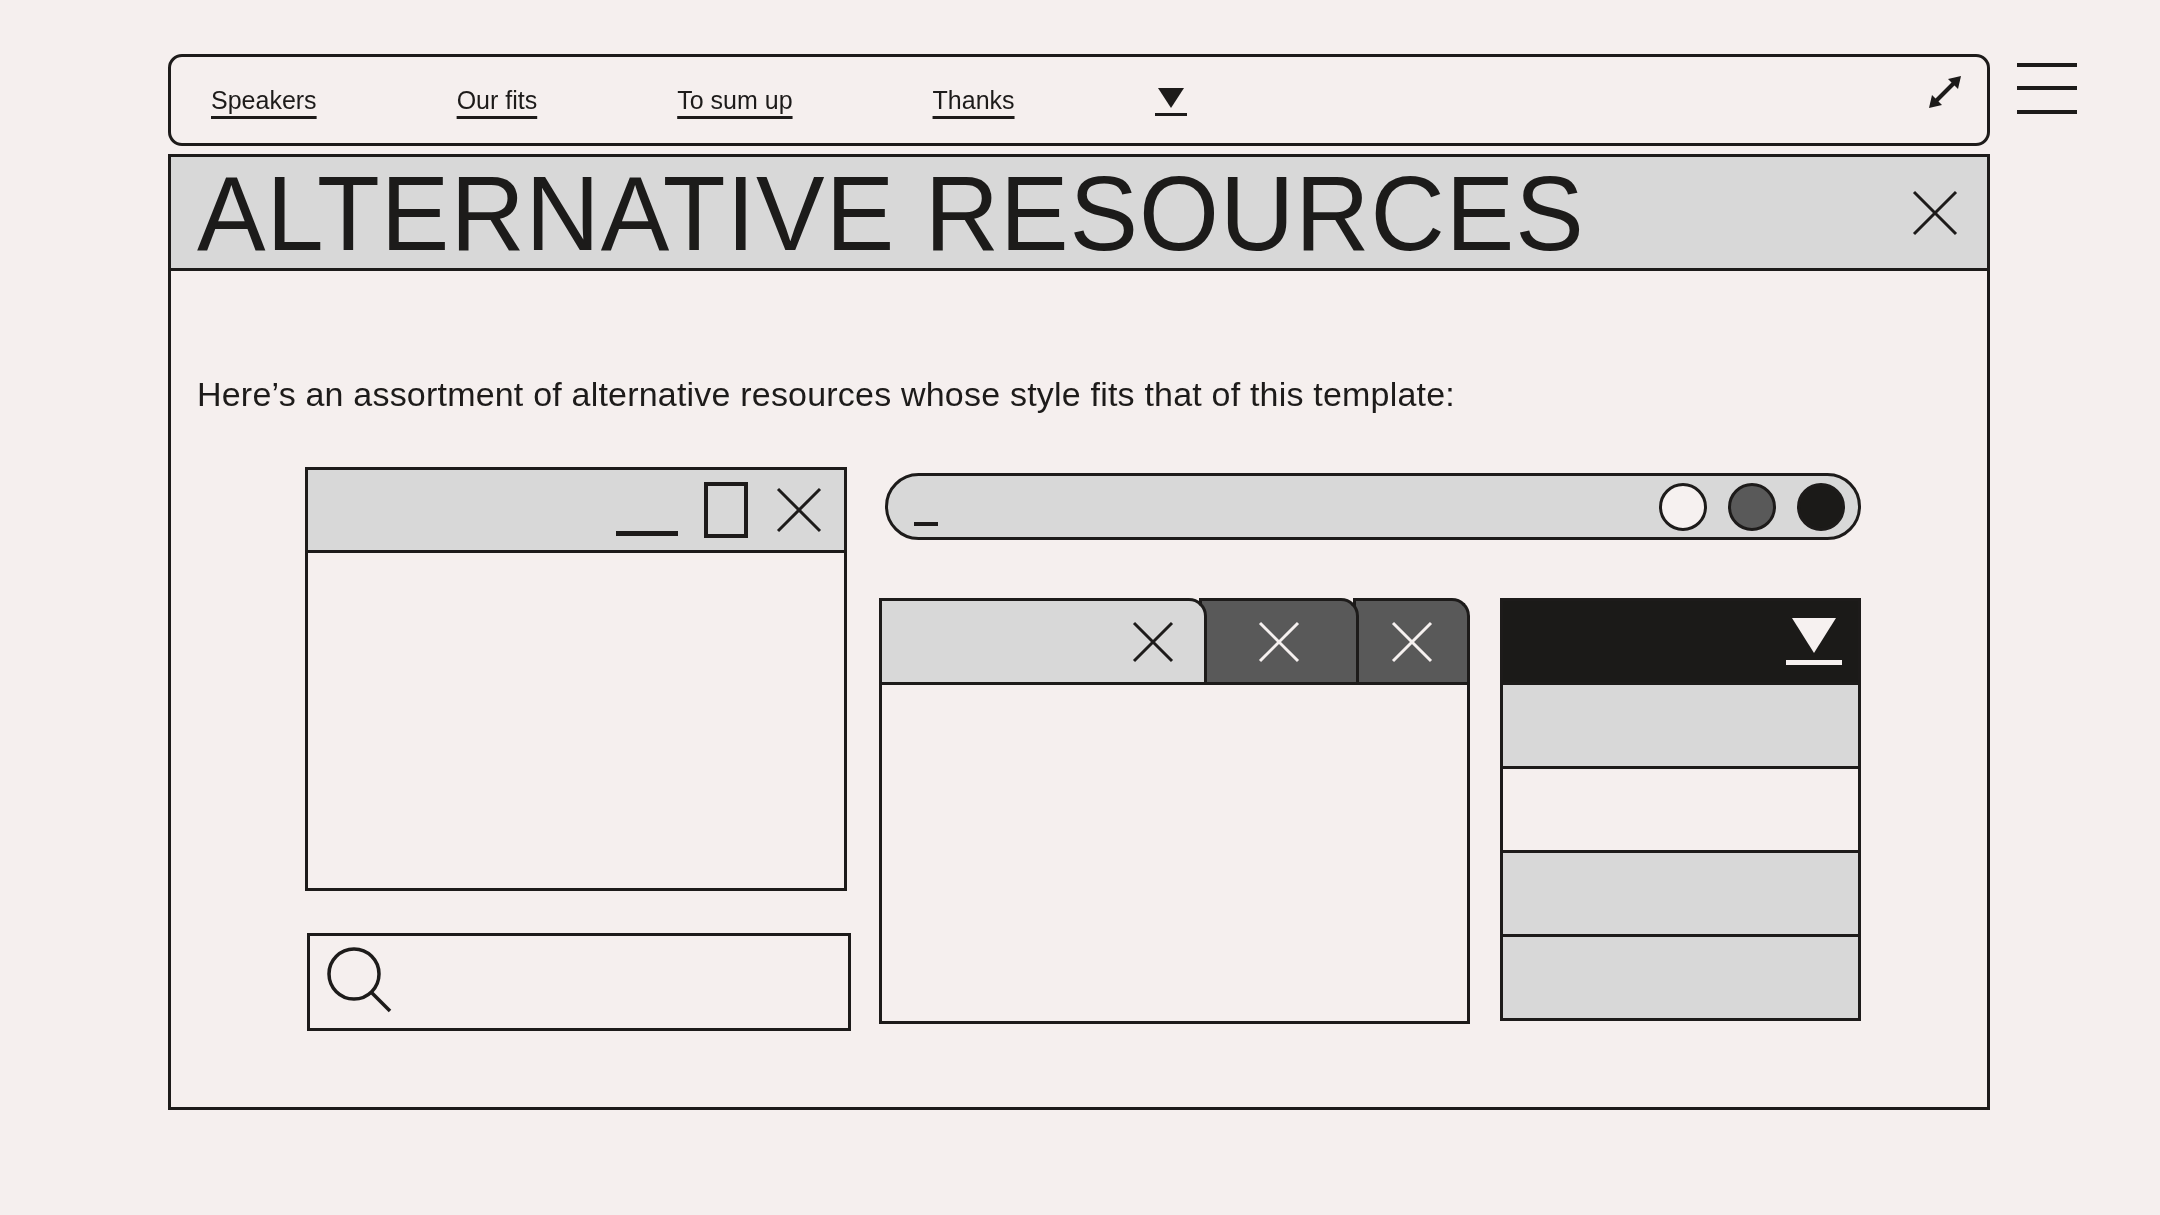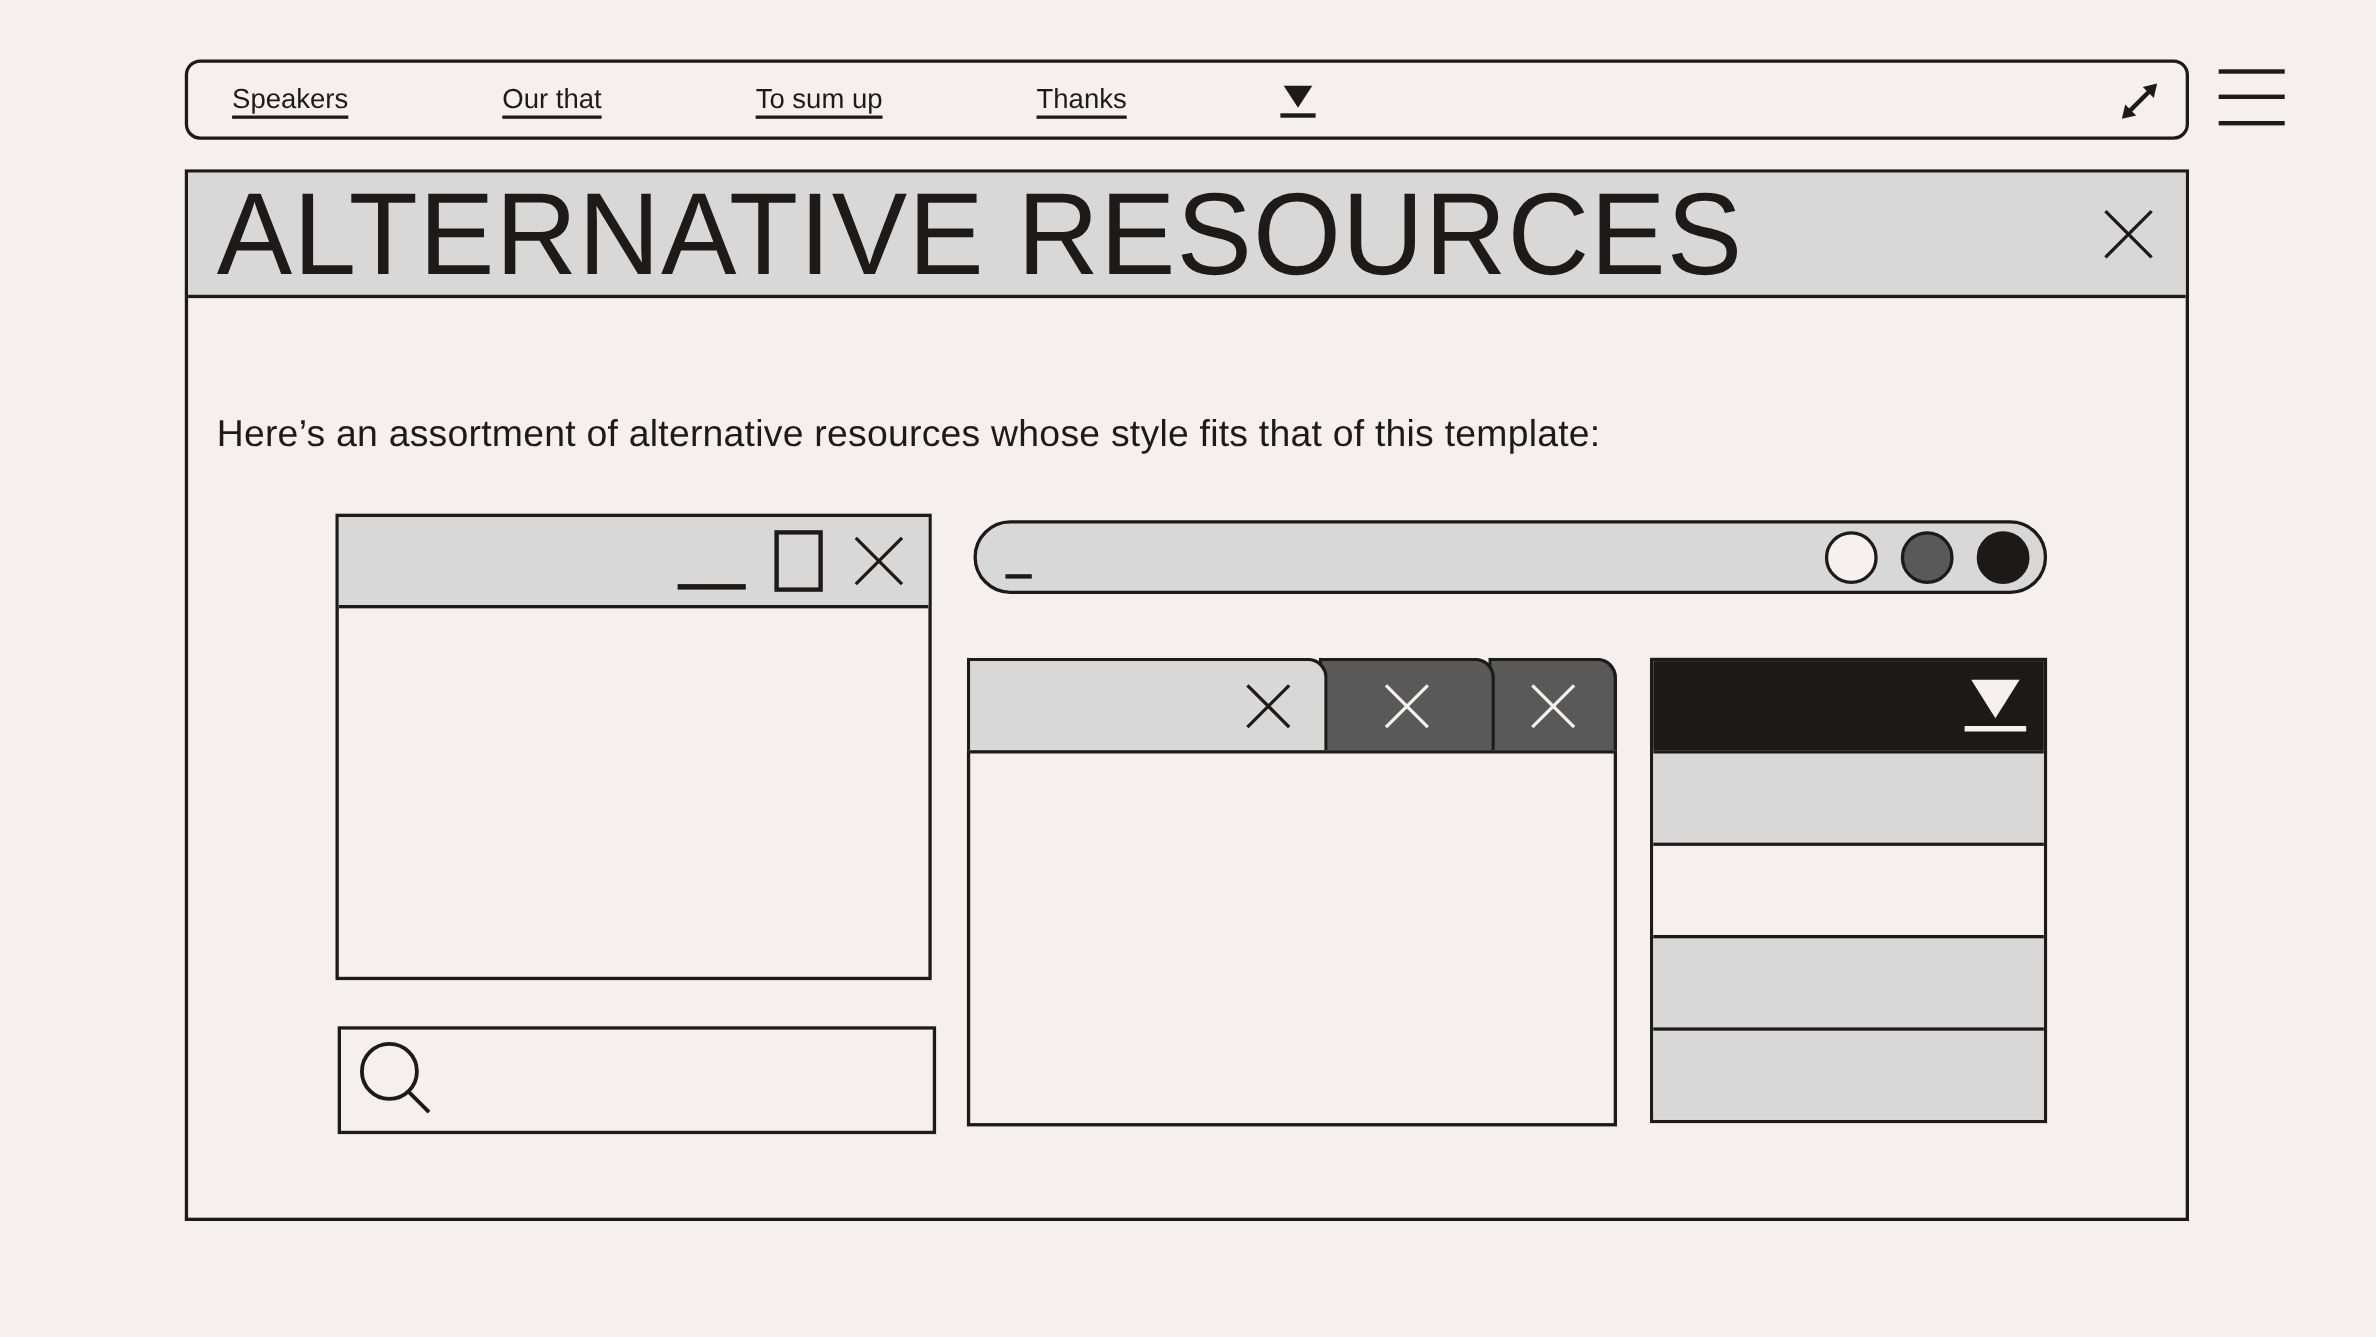--- a/index.html
+++ b/index.html
@@ -8,21 +8,21 @@
     background:#f5efee;
     font-family:"Liberation Sans", sans-serif;
     color:#1d1b1a;
     position:relative;
     overflow:hidden;
   }
   .stage{position:absolute;inset:0;}
 
   
   .navbar{
-    position:absolute;left:168px;top:54px;width:1822px;height:73px;
+    position:absolute;left:168px;top:54px;width:1822px;height:92px;
     border:3px solid #1d1b1a;border-radius:14px;
     box-sizing:border-box;
     display:flex;align-items:center;gap:140px;
     padding-left:40px;
   }
   .nav-link{
     font-size:25px;line-height:1;color:#1d1b1a;
     text-decoration:underline;
     text-decoration-thickness:2.5px;
     text-underline-offset:7px;
@@ -134,21 +134,21 @@
 
   svg{display:block;}
 </style>
 </head>
 <body>
 
 <div class="stage">
 
   <nav class="navbar">
     <span class="nav-link">Speakers</span>
-    <span class="nav-link">Our that</span>
+    <span class="nav-link">Our fits</span>
     <span class="nav-link">To sum up</span>
     <span class="nav-link">Thanks</span>
     <span class="nav-caret">
       <span class="caret-tri"></span>
       <span class="caret-line"></span>
     </span>
     <span class="resize-btn">
       <svg width="52" height="52" viewBox="0 0 52 52">
         <line x1="14" y1="38" x2="38" y2="14" stroke="#1d1b1a" stroke-width="4"></line>
         <polygon points="42,10 29,13 39,23" fill="#1d1b1a"></polygon>

